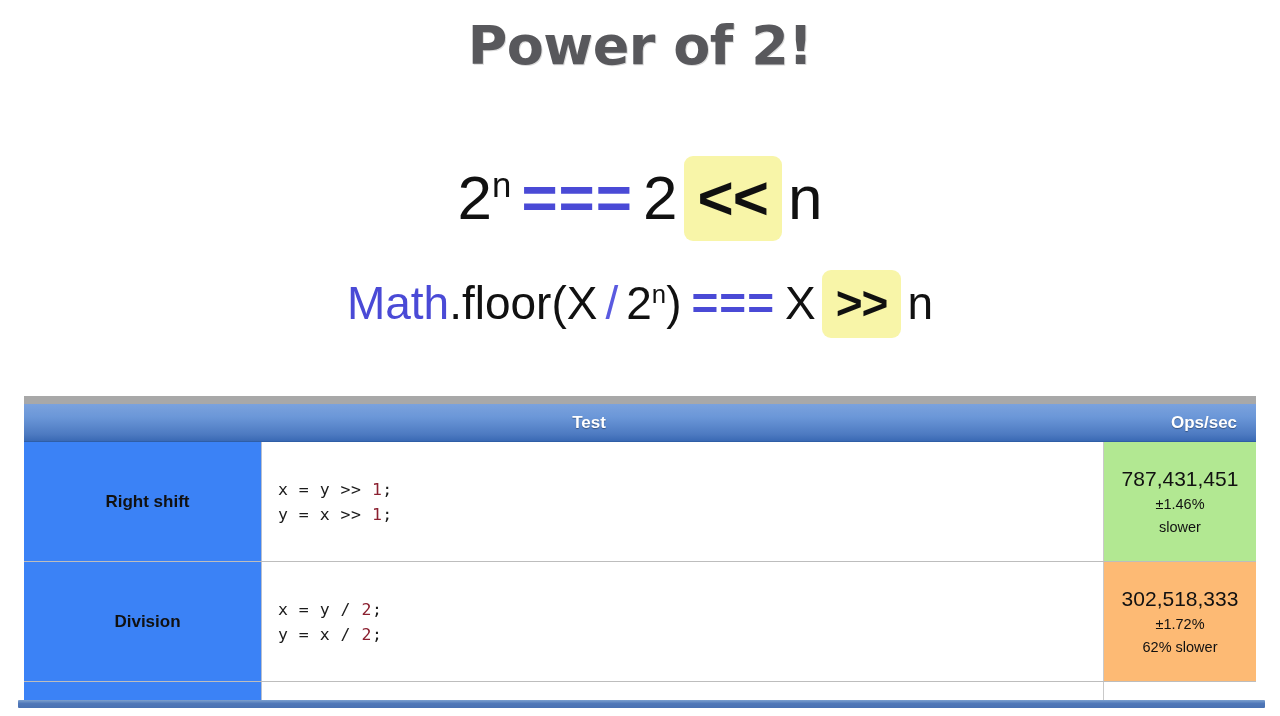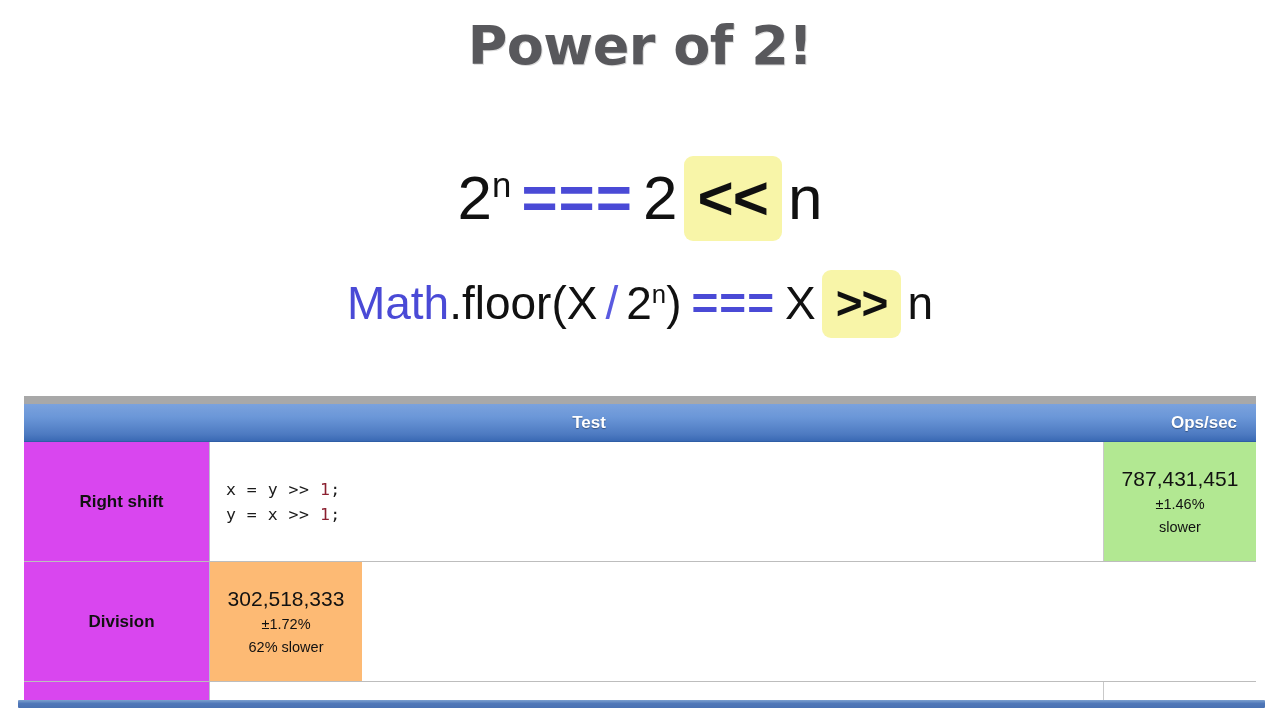--- a/index.html
+++ b/index.html
@@ -103,22 +103,22 @@
   .trow {
     display: flex;
     width: 100%;
     border-bottom: 1px solid #bdbdbd;
     box-sizing: border-box;
   }
   .trow-tall { height: 120px; }
   .trow-partial { height: 25px; border-bottom: 1px solid #c9c9c9; }
 
   .cell-name {
-    width: 186px;
-    background: #d946ef;
+    width: 238px;
+    background: #3b82f6;
     border-right: 1px solid #b9bfcc;
     box-sizing: border-box;
     display: flex;
     align-items: center;
     justify-content: center;
     font-size: 17px;
     font-weight: bold;
     color: #111111;
     padding-left: 10px;
   }
@@ -198,20 +198,24 @@
     </div>
     <div class="cell-ops ops-green">
       <div class="ops-num">787,431,451</div>
       <div class="ops-pct">±1.46%</div>
       <div class="ops-note">slower</div>
     </div>
   </div>
 
   <div class="trow trow-tall">
     <div class="cell-name">Division</div>
+    <div class="cell-code">
+      <div class="code-line"><span>x = y / </span><span class="num">2</span><span>;</span></div>
+      <div class="code-line"><span>y = x / </span><span class="num">2</span><span>;</span></div>
+    </div>
     <div class="cell-ops ops-pink">
       <div class="ops-num">302,518,333</div>
       <div class="ops-pct">±1.72%</div>
       <div class="ops-note">62% slower</div>
     </div>
   </div>
 
   <div class="trow trow-partial">
     <div class="cell-name"></div>
     <div class="cell-code"></div>

